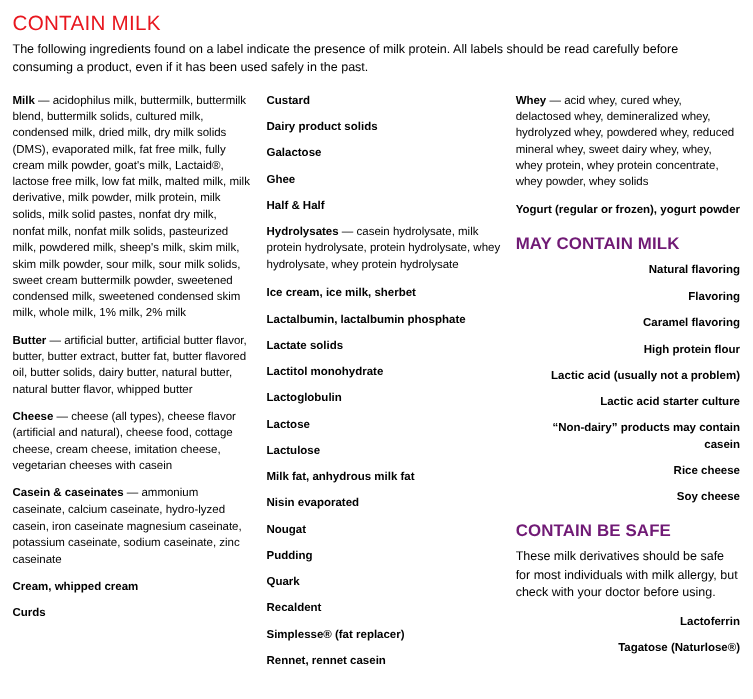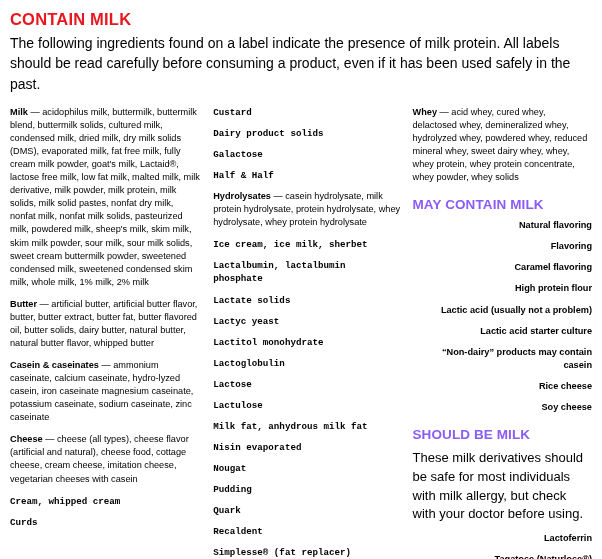--- a/index.html
+++ b/index.html
@@ -17,26 +17,26 @@
   .page {
     position: relative;
     width: 602px;
     height: 559px;
     padding: 0;
     box-sizing: border-box;
   }
   .title {
     color: #e8171f;
     font-size: 16.5px;
-    font-weight: bold;
+    font-weight: normal;
     letter-spacing: 0.2px;
     margin: 10px 0 4px 10px;
   }
   .intro {
-    font-size: 14px;
+    font-size: 10px;
     line-height: 1.45;
     margin: 0 12px 0 10px;
     color: #000;
   }
   .columns {
     display: flex;
     margin-top: 12px;
     padding: 0 10px;
     box-sizing: border-box;
     gap: 12px;
@@ -54,31 +54,30 @@
     margin-bottom: 9px;
   }
   .entry b {
     font-weight: bold;
   }
   .item {
     font-size: 9.2px;
     font-weight: bold;
     line-height: 1.42;
     margin-bottom: 8px;
-    font-family: Liberation Mono, monospace;
   }
   .section-head {
-    color: #8b5cf6;
+    color: #701a75;
     font-size: 13.5px;
     font-weight: bold;
     margin: 13px 0 7px 0;
     letter-spacing: 0.1px;
   }
   .section-note {
-    font-size: 13px;
+    font-size: 10px;
     line-height: 1.45;
     margin-bottom: 8px;
   }
   .plain-item {
     font-size: 9.2px;
     font-weight: bold;
     line-height: 1.42;
     margin-bottom: 8px;
     text-align: right;
   }
@@ -95,76 +94,79 @@
   <div class="columns">
 
     <div class="col col1">
       <div class="entry">
         <b>Milk</b><span> — </span><span>acidophilus milk, buttermilk, buttermilk blend, buttermilk solids, cultured milk, condensed milk, dried milk, dry milk solids (DMS), evaporated milk, fat  free milk, fully cream milk powder, goat's milk, Lactaid®, lactose free milk, low fat milk, malted milk, milk derivative, milk powder, milk protein, milk solids, milk solid pastes, nonfat dry milk, nonfat milk, nonfat milk solids, pasteurized milk, powdered milk, sheep's milk, skim milk, skim milk powder, sour milk, sour milk solids, sweet cream buttermilk powder, sweetened condensed milk, sweetened condensed skim milk, whole milk, 1% milk, 2% milk</span>
       </div>
       <div class="entry">
         <b>Butter</b><span> — </span><span>artificial butter, artificial butter flavor, butter, butter extract, butter fat, butter flavored oil, butter solids, dairy butter, natural butter, natural butter flavor, whipped butter</span>
       </div>
       <div class="entry">
-        <b>Casein &amp; caseinates</b><span> — </span><span>ammonium caseinate, calcium caseinate, hydro-lyzed casein, iron caseinate magnesium caseinate, potassium caseinate, sodium caseinate, zinc caseinate</span>
+        <b>Cheese</b><span> — </span><span>cheese (all types), cheese flavor (artificial and natural), cheese food, cottage cheese, cream cheese, imitation cheese, vegetarian cheeses with casein</span>
       </div>
       <div class="entry">
-        <b>Cheese</b><span> — </span><span>cheese (all types), cheese flavor (artificial and natural), cheese food, cottage cheese, cream cheese, imitation cheese, vegetarian cheeses with casein</span>
+        <b>Casein &amp; caseinates</b><span> — </span><span>ammonium caseinate, calcium caseinate, hydro-lyzed casein, iron caseinate magnesium caseinate, potassium caseinate, sodium caseinate, zinc caseinate</span>
       </div>
       <div class="item">
         <span>Cream, whipped cream</span>
       </div>
       <div class="item">
         <span>Curds</span>
       </div>
     </div>
 
     <div class="col col2">
       <div class="item"><span>Custard</span></div>
       <div class="item"><span>Dairy product solids</span></div>
       <div class="item"><span>Galactose</span></div>
+      <div class="item"><span>Ghee</span></div>
       <div class="item"><span>Half &amp; Half</span></div>
       <div class="entry">
         <b>Hydrolysates</b><span> — </span><span>casein hydrolysate, milk protein hydrolysate, protein hydrolysate, whey hydrolysate, whey protein hydrolysate</span>
       </div>
       <div class="item"><span>Ice cream, ice milk, sherbet</span></div>
       <div class="item"><span>Lactalbumin, lactalbumin phosphate</span></div>
       <div class="item"><span>Lactate solids</span></div>
-      <div class="item"><span>Lactyc yeast</span></div>
       <div class="item"><span>Lactitol monohydrate</span></div>
       <div class="item"><span>Lactoglobulin</span></div>
       <div class="item"><span>Lactose</span></div>
       <div class="item"><span>Lactulose</span></div>
       <div class="item"><span>Milk fat, anhydrous milk fat</span></div>
       <div class="item"><span>Nisin evaporated</span></div>
       <div class="item"><span>Nougat</span></div>
       <div class="item"><span>Pudding</span></div>
       <div class="item"><span>Quark</span></div>
       <div class="item"><span>Recaldent</span></div>
       <div class="item"><span>Simplesse® (fat replacer)</span></div>
       <div class="item"><span>Rennet, rennet casein</span></div>
 
     </div>
 
     <div class="col col3">
       <div class="entry">
         <b>Whey</b><span> — </span><span>acid whey, cured whey, delactosed whey, demineralized whey, hydrolyzed whey, powdered whey, reduced mineral whey, sweet dairy whey, whey, whey protein, whey protein concentrate, whey powder, whey solids</span>
       </div>
+      <div class="item">
+        <span>Yogurt (regular or frozen), yogurt powder</span>
+      </div>
 
       <div class="section-head">MAY CONTAIN MILK</div>
       <div class="plain-item">Natural flavoring</div>
       <div class="plain-item">Flavoring</div>
       <div class="plain-item">Caramel flavoring</div>
       <div class="plain-item">High protein flour</div>
       <div class="plain-item">Lactic acid (usually not a problem)</div>
       <div class="plain-item">Lactic acid starter culture</div>
       <div class="plain-item">“Non-dairy” products may contain casein</div>
       <div class="plain-item">Rice cheese</div>
       <div class="plain-item">Soy cheese</div>
 
-      <div class="section-head">SHOULD BE MILK</div>
+      <div class="section-head">CONTAIN BE SAFE</div>
       <div class="section-note">These milk derivatives should be safe for most individuals with milk allergy, but check with your doctor before using.</div>
       <div class="plain-item">Lactoferrin</div>
       <div class="plain-item">Tagatose (Naturlose®)</div>
     </div>
 
   </div>
 </div>
 
 </body></html>

